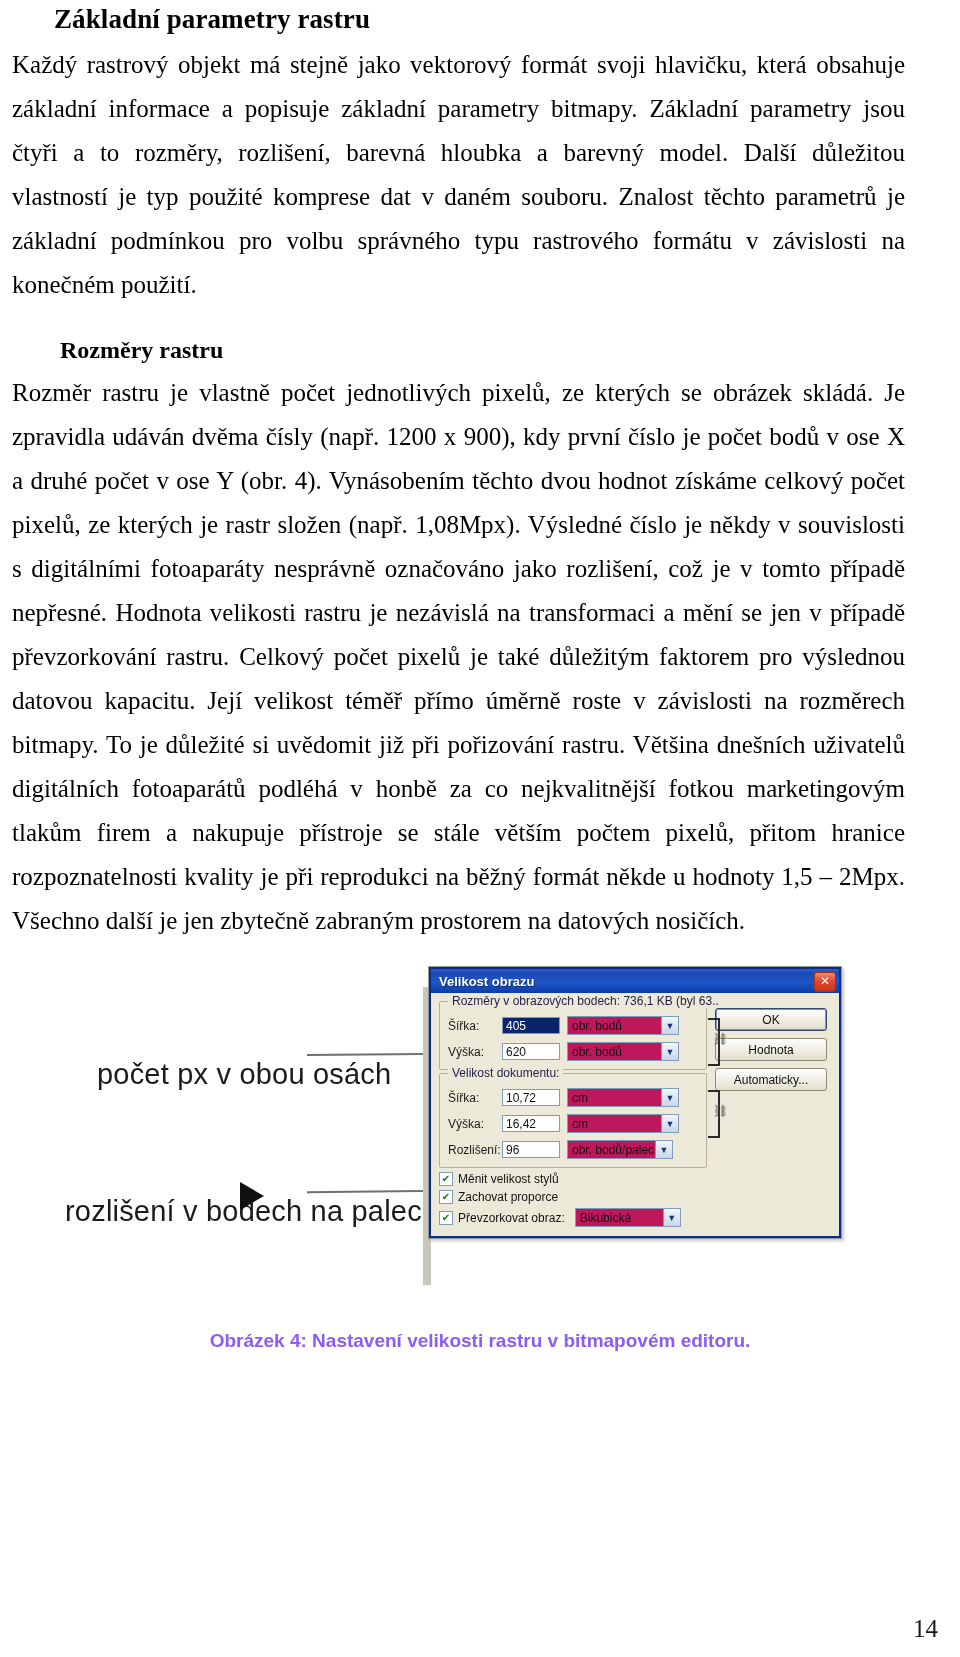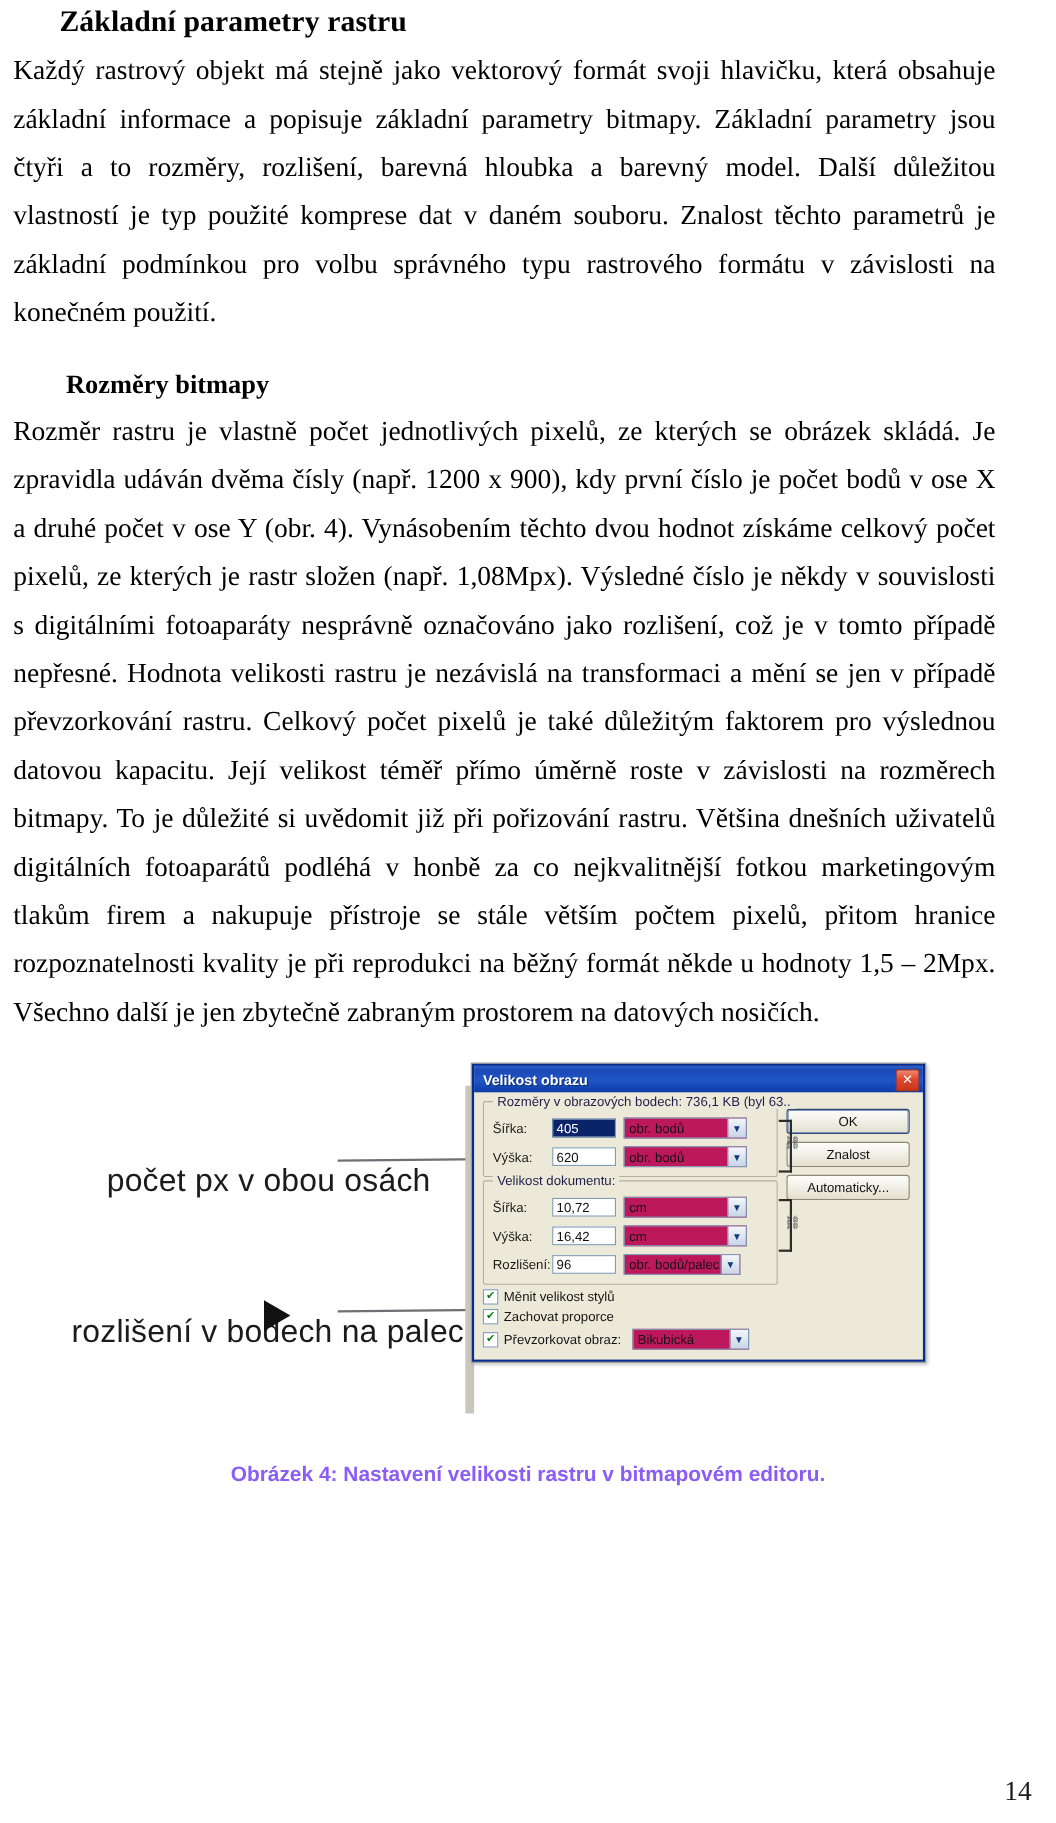--- a/index.html
+++ b/index.html
@@ -333,21 +333,21 @@
 <body>
 
 <div class="page">
 
   <div class="content">
 
     <h2 class="section-title">Základní parametry rastru</h2>
 
     <p class="body-text para-1">Každý rastrový objekt má stejně jako vektorový formát svoji hlavičku, která obsahuje základní informace a popisuje základní parametry bitmapy. Základní parametry jsou čtyři a to rozměry, rozlišení, barevná hloubka a barevný model. Další důležitou vlastností je typ použité komprese dat v daném souboru. Znalost těchto parametrů je základní podmínkou pro volbu správného typu rastrového formátu v závislosti na konečném použití.</p>
 
-    <h3 class="sub-title">Rozměry bitmapy</h3>
+    <h3 class="sub-title">Rozměry rastru</h3>
 
     <p class="body-text para-2">Rozměr rastru je vlastně počet jednotlivých pixelů, ze kterých se obrázek skládá. Je zpravidla udáván dvěma čísly (např. 1200 x 900), kdy první číslo je počet bodů v ose X a druhé počet v ose Y (obr. 4). Vynásobením těchto dvou hodnot získáme celkový počet pixelů, ze kterých je rastr složen (např. 1,08Mpx). Výsledné číslo je někdy v souvislosti s digitálními fotoaparáty nesprávně označováno jako rozlišení, což je v tomto případě nepřesné. Hodnota velikosti rastru je nezávislá na transformaci a mění se jen v případě převzorkování rastru. Celkový počet pixelů je také důležitým faktorem pro výslednou datovou kapacitu. Její velikost téměř přímo úměrně roste v závislosti na rozměrech bitmapy. To je důležité si uvědomit již při pořizování rastru. Většina dnešních uživatelů digitálních fotoaparátů podléhá v honbě za co nejkvalitnější fotkou marketingovým tlakům firem a nakupuje přístroje se stále větším počtem pixelů, přitom hranice rozpoznatelnosti kvality je při reprodukci na běžný formát někde u hodnoty 1,5 – 2Mpx. Všechno další je jen zbytečně zabraným prostorem na datových nosičích.</p>
   </div>
 
   <div class="figure">
     <div class="figure-canvas">
 
       <div class="anno anno-px">počet px v obou osách</div>
       <div class="leader leader-1"></div>
       <div class="arrow arrow-1"></div>
@@ -443,21 +443,21 @@
                 <span class="combo wide" style="margin-left:5px;">
                   <span>Bikubická</span>
                   <span class="cap">▼</span>
                 </span>
               </div>
 
             </div>
 
             <div class="dlg-right">
               <div class="btn default">OK</div>
-              <div class="btn">Znalost</div>
+              <div class="btn">Hodnota</div>
               <div class="btn">Automaticky...</div>
             </div>
 
           </div>
         </div>
       </div>
 
     </div>
 
     <div class="caption">Obrázek 4: Nastavení velikosti rastru v bitmapovém editoru.</div>

